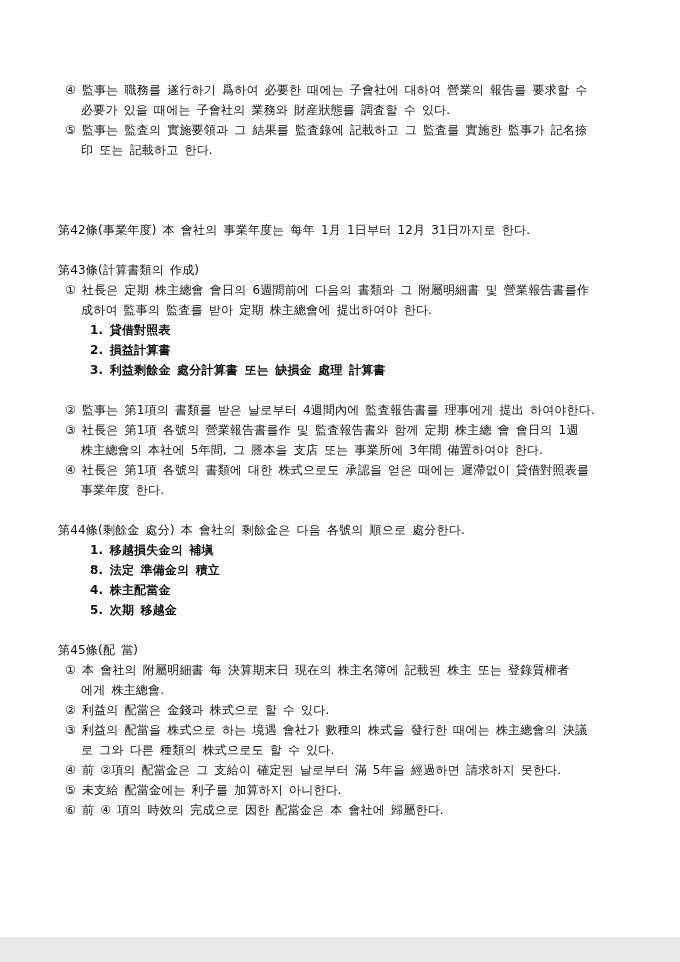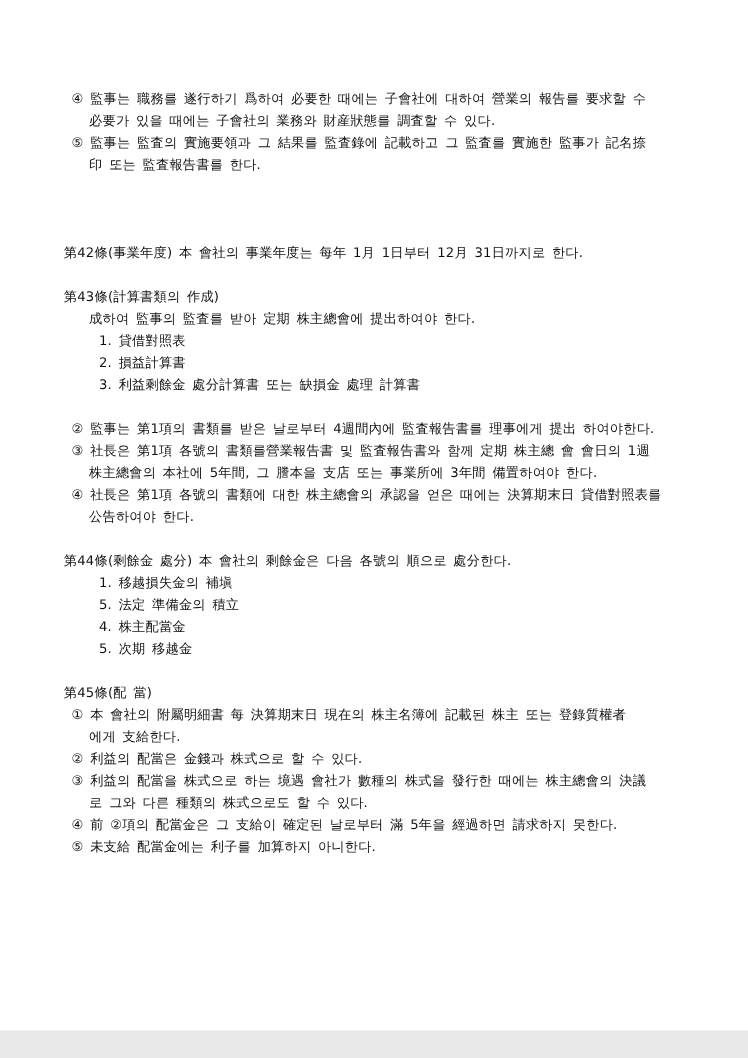--- a/index.html
+++ b/index.html
@@ -22,57 +22,59 @@
     height: 20px;
     white-space: pre;
     letter-spacing: 0.2px;
     word-spacing: 2px;
   }
   
   .t-chapter      { padding-left: 0;  }
   .t-article      { padding-left: 0;  }
   .t-clause       { padding-left: 7px;  }
   .t-continuation { padding-left: 23px; }
-  .t-list         { padding-left: 32px; }
+  .t-list         { padding-left: 32px; font-weight: bold; }
   .t-blank        { height: 20px; }
 </style>
 </head>
 <body>
 
 <div class="page">
   <div class="doc-body">
       <div class="line t-clause">④ 監事는 職務를 遂行하기 爲하여 必要한 때에는 子會社에 대하여 營業의 報告를 要求할 수</div>
       <div class="line t-continuation">必要가 있을 때에는 子會社의 業務와 財産狀態를 調査할 수 있다.</div>
       <div class="line t-clause">⑤ 監事는 監査의 實施要領과 그 結果를 監査錄에 記載하고 그 監査를 實施한 監事가 記名捺</div>
-      <div class="line t-continuation">印 또는 監査報告書를 한다.</div>
+      <div class="line t-continuation">印 또는 記載하고 한다.</div>
       <div class="line t-blank"></div>
       <div class="line t-blank"></div>
       <div class="line t-blank"></div>
       <div class="line t-article">第42條(事業年度) 本 會社의 事業年度는 每年 1月 1日부터 12月 31日까지로 한다.</div>
       <div class="line t-blank"></div>
       <div class="line t-article">第43條(計算書類의 作成)</div>
+      <div class="line t-clause">① 社長은 定期 株主總會 會日의 6週間前에 다음의 書類와 그 附屬明細書 및 營業報告書를作</div>
       <div class="line t-continuation">成하여 監事의 監査를 받아 定期 株主總會에 提出하여야 한다.</div>
       <div class="line t-list">1. 貸借對照表</div>
       <div class="line t-list">2. 損益計算書</div>
       <div class="line t-list">3. 利益剩餘金 處分計算書 또는 缺損金 處理 計算書</div>
       <div class="line t-blank"></div>
       <div class="line t-clause">② 監事는 第1項의 書類를 받은 날로부터 4週間內에 監査報告書를 理事에게 提出 하여야한다.</div>
-      <div class="line t-clause">③ 社長은 第1項 各號의 書類를營業報告書 및 監査報告書와 함께 定期 株主總 會 會日의 1週</div>
+      <div class="line t-clause">③ 社長은 第1項 各號의 營業報告書를作 및 監査報告書와 함께 定期 株主總 會 會日의 1週</div>
       <div class="line t-continuation">株主總會의 本社에 5年間, 그 謄本을 支店 또는 事業所에 3年間 備置하여야 한다.</div>
-      <div class="line t-clause">④ 社長은 第1項 各號의 書類에 대한 株主總會의 承認을 얻은 때에는 決算期末日 貸借對照表를</div>
-      <div class="line t-continuation">公告하여야 한다.</div>
+      <div class="line t-clause">④ 社長은 第1項 各號의 書類에 대한 株式으로도 承認을 얻은 때에는 遲滯없이 貸借對照表를</div>
+      <div class="line t-continuation">事業年度 한다.</div>
       <div class="line t-blank"></div>
       <div class="line t-article">第44條(剩餘金 處分) 本 會社의 剩餘金은 다음 各號의 順으로 處分한다.</div>
       <div class="line t-list">1. 移越損失金의 補塡</div>
-      <div class="line t-list">5. 法定 準備金의 積立</div>
+      <div class="line t-list">8. 法定 準備金의 積立</div>
       <div class="line t-list">4. 株主配當金</div>
       <div class="line t-list">5. 次期 移越金</div>
       <div class="line t-blank"></div>
       <div class="line t-article">第45條(配 當)</div>
       <div class="line t-clause">① 本 會社의 附屬明細書 每 決算期末日 現在의 株主名簿에 記載된 株主 또는 登錄質權者</div>
-      <div class="line t-continuation">에게 支給한다.</div>
+      <div class="line t-continuation">에게 株主總會.</div>
       <div class="line t-clause">② 利益의 配當은 金錢과 株式으로 할 수 있다.</div>
       <div class="line t-clause">③ 利益의 配當을 株式으로 하는 境遇 會社가 數種의 株式을 發行한 때에는 株主總會의 決議</div>
       <div class="line t-continuation">로 그와 다른 種類의 株式으로도 할 수 있다.</div>
       <div class="line t-clause">④ 前 ②項의 配當金은 그 支給이 確定된 날로부터 滿 5年을 經過하면 請求하지 못한다.</div>
       <div class="line t-clause">⑤ 未支給 配當金에는 利子를 加算하지 아니한다.</div>
+      <div class="line t-clause">⑥ 前 ④ 項의 時效의 完成으로 因한 配當金은 本 會社에 歸屬한다.</div>
     </div>
 </div>
 
 </body></html>

